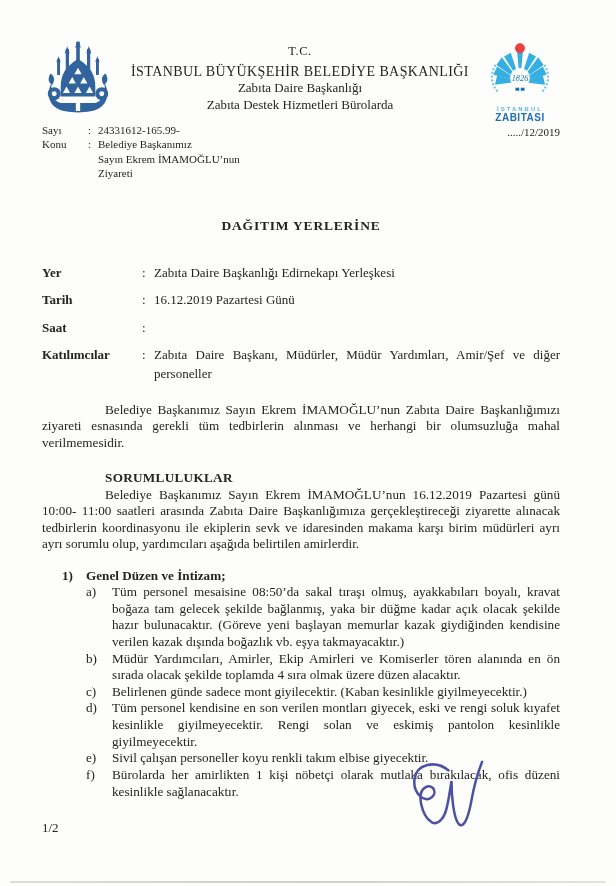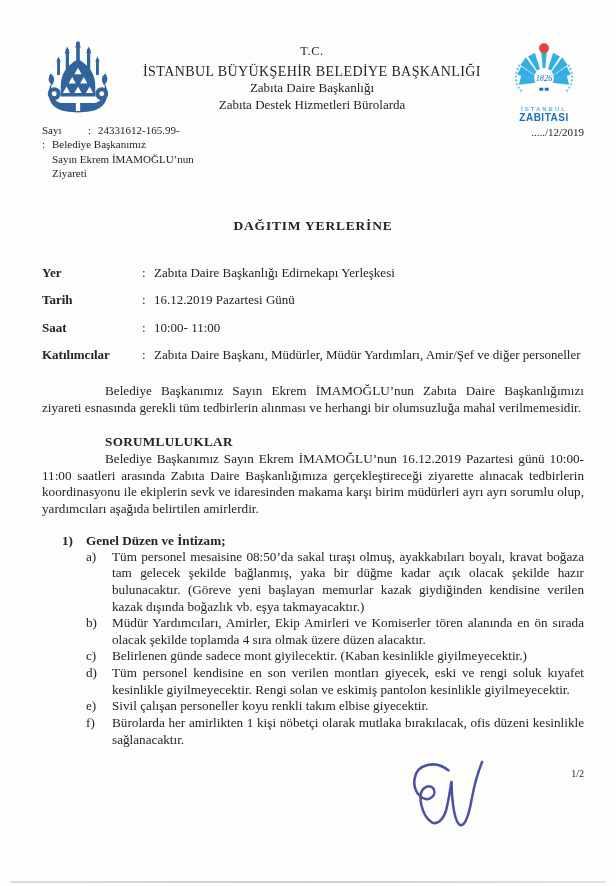--- a/index.html
+++ b/index.html
@@ -6,21 +6,21 @@
   .page {
     position:relative;
     width:616px; height:886px;
     margin:0 auto;
     background:#fefefdf5;
     background-color:#fdfdfc;
     font-family:"Liberation Serif","DejaVu Serif",serif;
     color:#242424;
     overflow:hidden;
     box-sizing:border-box;
-    padding:38px 32px 0 42px;
+    padding:38px 56px 0 42px;
   }
   .page::after{
     content:"";
     position:absolute; bottom:3px; left:10px; right:10px; height:2px;
     background:linear-gradient(to right, rgba(120,120,120,.25), rgba(150,150,150,.45), rgba(120,120,120,.2));
     border-radius:2px;
   }
   
   .header { display:flex; align-items:flex-start; }
   .logo-left { width:78px; flex:none; padding-top:2px; }
@@ -58,21 +58,21 @@
 
   
   .list { margin-top:15px; font-size:13.2px; }
   .list-head { display:flex; font-weight:bold; margin-left:20px; }
   .list-number { width:24px; flex:none; }
   .list-item { display:flex; margin-left:44px; line-height:1.26; }
   .item-marker { width:26px; flex:none; }
   .item-text { flex:1; text-align:justify; }
 
   
-  .footer { margin-top:20px; text-align:right; font-size:10px; }
+  .footer { margin-top:20px; text-align:left; font-size:13px; }
   .signature { position:absolute; left:404px; top:758px; }
 
   .zab-line1 { font-size:6px; letter-spacing:2px; color:#5ab4e0; font-family:"Liberation Sans",sans-serif; font-weight:bold; margin-top:2px; }
   .zab-line2 { font-size:10px; letter-spacing:.5px; color:#1d70b7; font-family:"Liberation Sans",sans-serif; font-weight:bold; }
 </style>
 </head>
 <body>
 
 <div class="page">
 
@@ -154,20 +154,21 @@
   </div>
 
   <div class="meta">
     <div class="meta-left">
       <div class="meta-row">
         <span class="meta-label">Sayı</span>
         <span class="meta-colon">:</span>
         <span>24331612-165.99-</span>
       </div>
       <div class="meta-row">
+        <span class="meta-label">Konu</span>
         <span class="meta-colon">:</span>
         <span class="konu-lines">
           <div>Belediye Başkanımız</div>
           <div>Sayın Ekrem İMAMOĞLU’nun</div>
           <div>Ziyareti</div>
         </span>
       </div>
     </div>
     <div class="meta-date">...../12/2019</div>
   </div>
@@ -181,21 +182,20 @@
       <span class="detail-value">Zabıta Daire Başkanlığı Edirnekapı Yerleşkesi</span>
     </div>
     <div class="detail-row">
       <span class="detail-label">Tarih</span>
       <span class="detail-colon">:</span>
       <span class="detail-value">16.12.2019 Pazartesi Günü</span>
     </div>
     <div class="detail-row">
       <span class="detail-label">Saat</span>
       <span class="detail-colon">:</span>
-      <span class="detail-value">10:00- 11:00</span>
     </div>
     <div class="detail-row">
       <span class="detail-label">Katılımcılar</span>
       <span class="detail-colon">:</span>
       <span class="detail-value">Zabıta Daire Başkanı, Müdürler, Müdür Yardımları, Amir/Şef ve diğer personeller</span>
     </div>
   </div>
 
   <div class="section">
     <div class="section-body">Belediye Başkanımız Sayın Ekrem İMAMOĞLU’nun Zabıta Daire Başkanlığımızı ziyareti esnasında gerekli tüm tedbirlerin alınması ve herhangi bir olumsuzluğa mahal verilmemesidir.</div>

